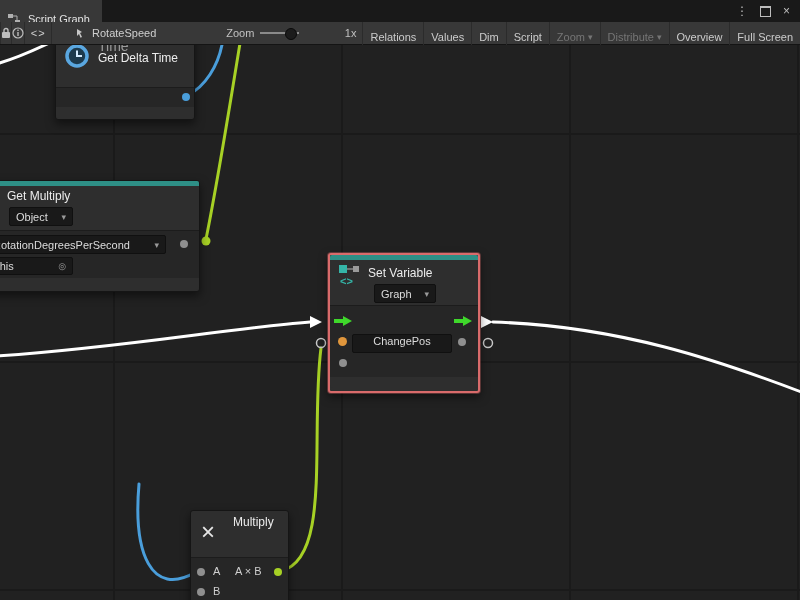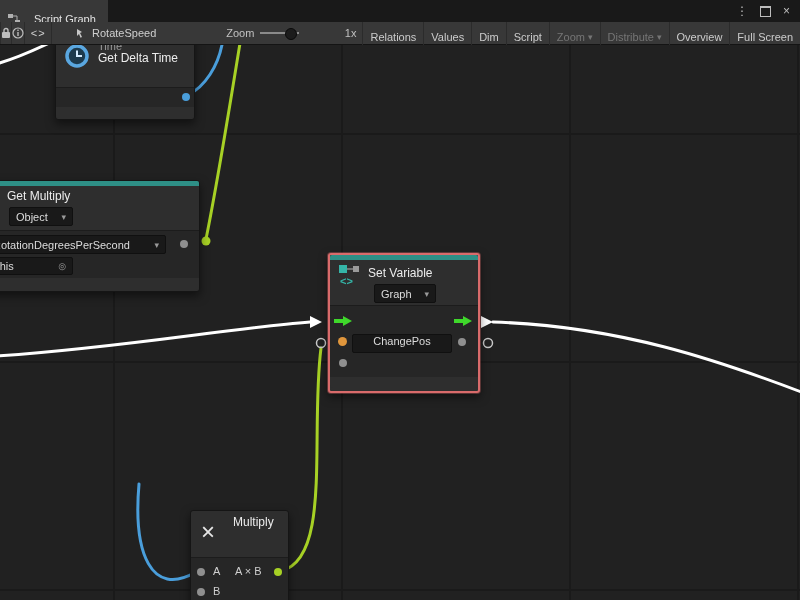--- a/index.html
+++ b/index.html
@@ -1,21 +1,21 @@
 <!DOCTYPE html>
 <html><head>
 <meta charset="utf-8">
 <style>
   html,body{margin:0;padding:0;width:800px;height:600px;overflow:hidden;
     font-family:"Liberation Sans",sans-serif;background:#191919;-webkit-font-smoothing:antialiased;}
   .window{position:relative;width:800px;height:600px;}
 
   
   .tabbar{position:absolute;top:0;left:0;right:0;height:22px;background:#191919;display:flex;align-items:stretch;}
-  .tab{display:flex;align-items:center;gap:14px;padding:16px 12px 0 8px;background:#383838;color:#e2e2e2;font-size:11px;}
+  .tab{display:flex;align-items:center;gap:8px;padding:16px 12px 0 8px;background:#383838;color:#e2e2e2;font-size:11px;}
   .tab-spacer{flex:1;}
   .winctl{display:flex;align-items:center;gap:12px;padding-right:10px;color:#bdbdbd;font-size:12px;}
   .maxbox{width:9px;height:8px;border:1px solid #bdbdbd;border-top-width:2px;display:inline-block;}
 
   
   .toolbar{position:absolute;top:22px;left:0;right:0;height:22px;background:#383838;
     border-bottom:1px solid #141414;display:flex;align-items:center;font-size:11px;color:#c8c8c8;}
   .tseg{height:100%;display:flex;align-items:center;justify-content:center;border-right:1px solid #2b2b2b;}
   .tseg.first{border-left:1px solid #2b2b2b;}
   .ticon{width:26px;}
@@ -46,21 +46,21 @@
     box-shadow:0 4px 10px rgba(0,0,0,.5);color:#dddddd;font-size:12px;}
   .node .teal{height:5px;border-radius:2px 2px 0 0;}
   .node .sect-body{background:#262626;border-top:1px solid #1c1c1c;border-bottom:1px solid #1c1c1c;}
   .node .sect-foot{background:#2e2e2e;border-radius:0 0 3px 3px;}
   .dd{position:absolute;display:flex;align-items:center;gap:5px;background:#191919;border:1px solid #101010;
     border-radius:2px;font-size:11px;color:#dcdcdc;padding:0 6px;white-space:nowrap;overflow:hidden;}
   .dd .caret{margin-left:auto;color:#9a9a9a;}
   .valbox{position:absolute;background:#191919;border:1px solid #101010;border-radius:2px;
     font-size:11px;color:#dcdcdc;text-align:right;padding:2px 5px;}
   .dot{position:absolute;width:8px;height:8px;border-radius:50%;background:#8f8f8f;}
-  .node-cat{font-size:11px;color:#9a9a9a;line-height:10px;}
+  .node-cat{font-size:14px;color:#9a9a9a;line-height:10px;}
   .node-title{font-size:12px;color:#ececec;line-height:15px;white-space:nowrap;}
   .selected{border:2px solid;box-shadow:0 0 0 1px rgba(217,107,107,.35),0 4px 10px rgba(0,0,0,.5);}
   .abs{position:absolute;}
   .plabel{position:absolute;font-size:11px;color:#cfcfcf;white-space:nowrap;}
   .xicon{position:absolute;font-size:24px;color:#e6e6e6;line-height:22px;}
 </style>
 </head>
 <body>
 
 <div class="window">

